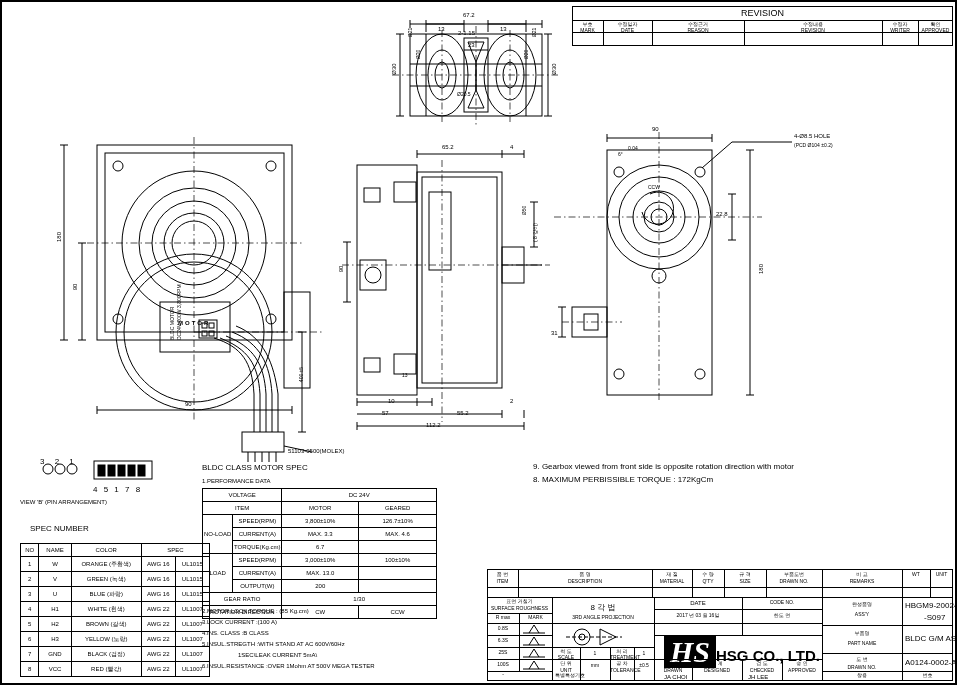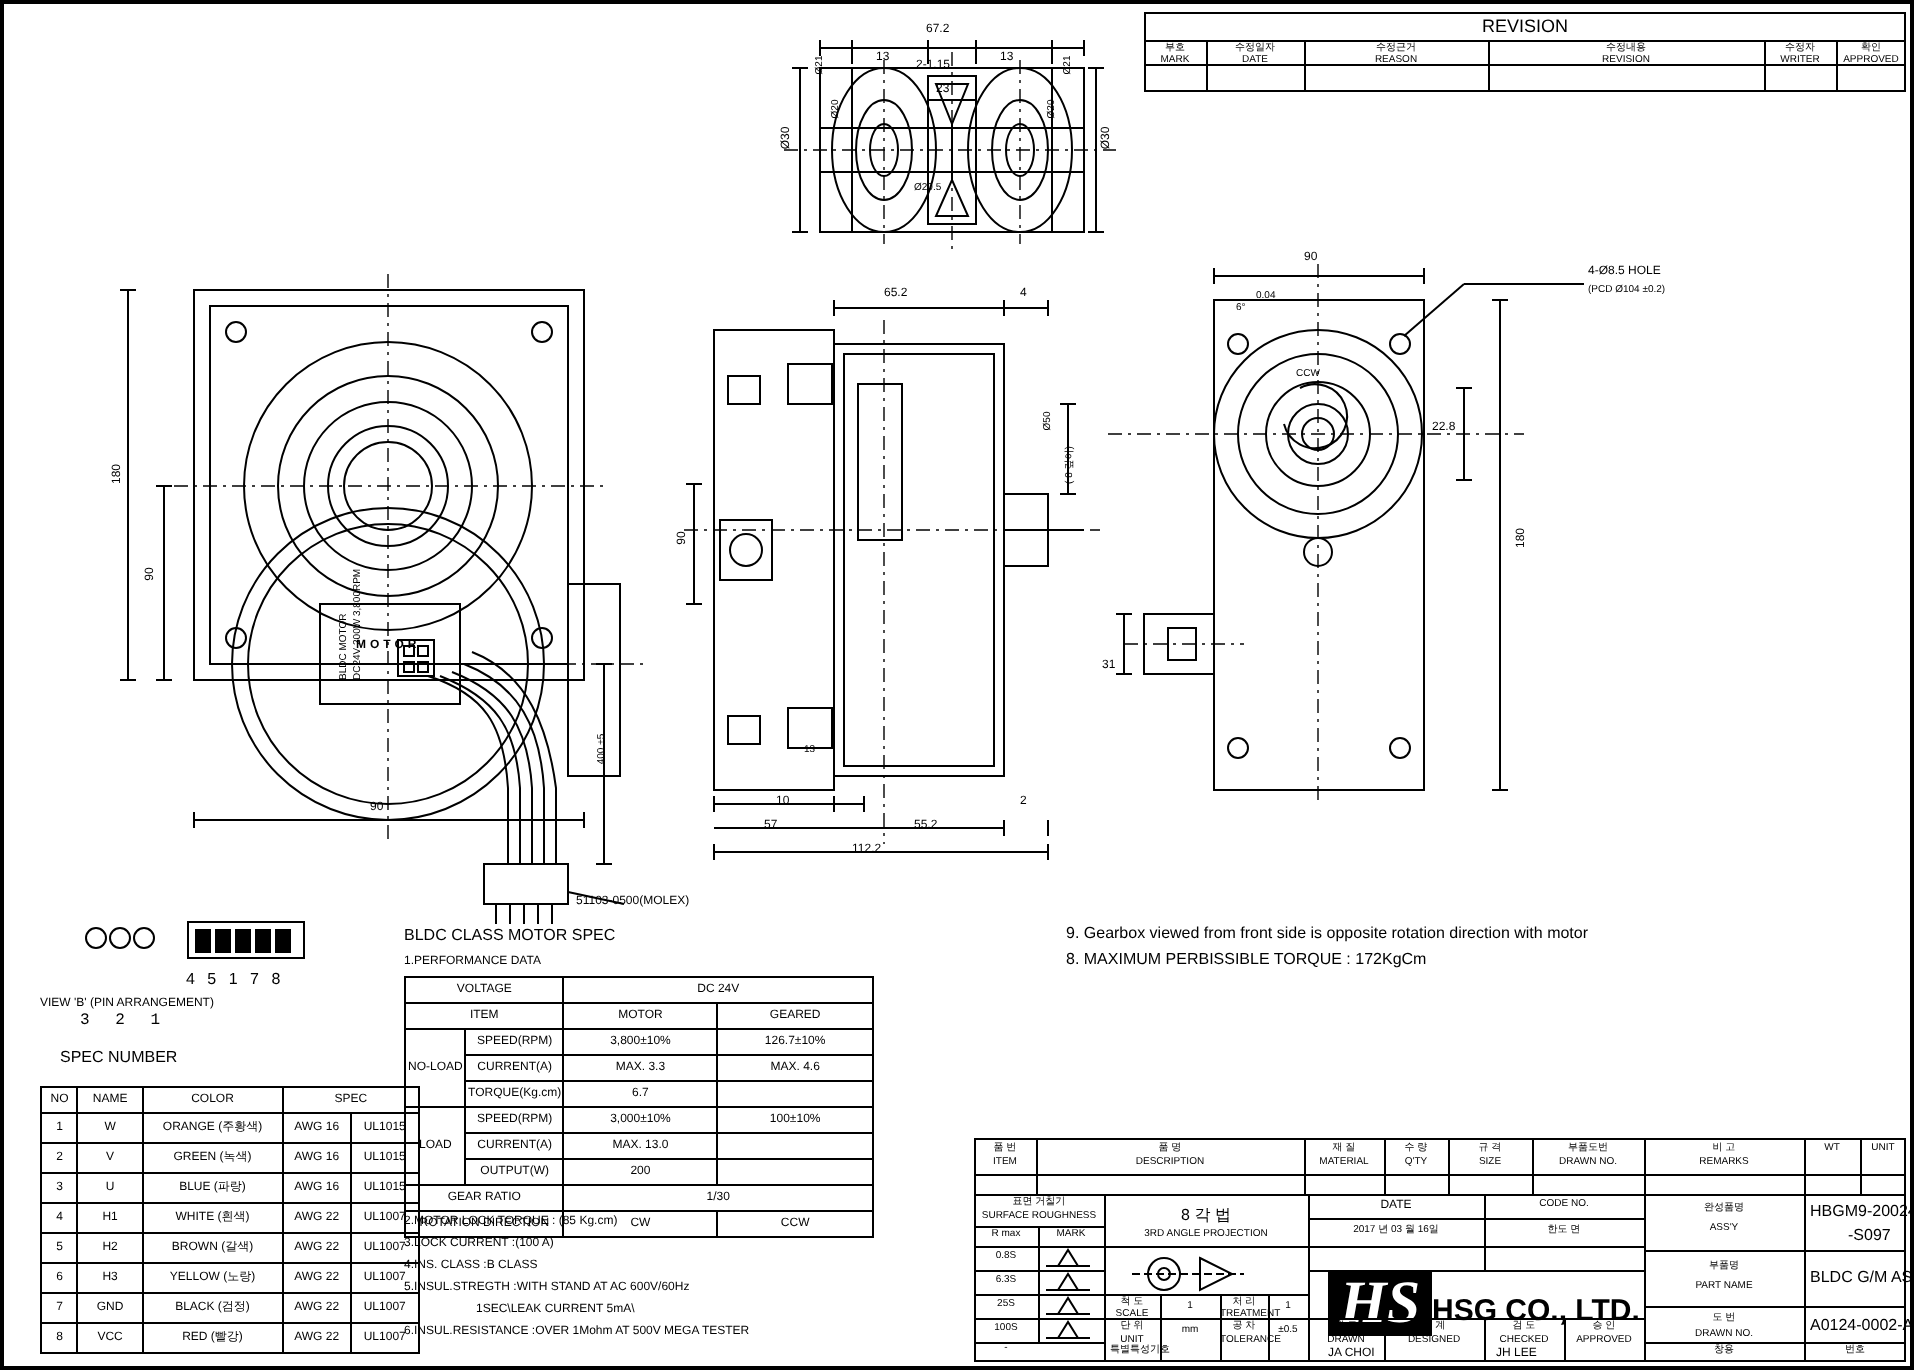--- a/index.html
+++ b/index.html
@@ -283,21 +283,21 @@
         <circle cx="26" cy="12" r="5"></circle>
         <circle cx="38" cy="12" r="5"></circle>
       <rect x="60" y="4" width="58" height="18"></rect>
       <rect x="64" y="8" width="7" height="11" fill="#000"></rect>
       <rect x="74" y="8" width="7" height="11" fill="#000"></rect>
       <rect x="84" y="8" width="7" height="11" fill="#000"></rect>
       <rect x="94" y="8" width="7" height="11" fill="#000"></rect>
       <rect x="104" y="8" width="7" height="11" fill="#000"></rect>
     </g>
   </svg>
-  <div class="txt txt8" style="left:38px;top:505px;letter-spacing:4px;font-family:Liberation Mono, monospace;">3 2 1</div>
+  <div class="txt txt8" style="left:38px;top:456px;letter-spacing:4px;">3 2 1</div>
   <div class="txt txt8" style="left:91px;top:484px;letter-spacing:2px;">4 5 1 7 8</div>
   <div class="txt txt6" style="left:18px;top:497px;">VIEW 'B' (PIN ARRANGEMENT)</div>
   <div class="txt txt8" style="left:28px;top:523px;">SPEC NUMBER</div>
 
   <table class="grid" style="left:18px;top:541px;width:190px;">
     <tbody>
         <tr>
       <td style="width:18px;height:12px;">NO</td>
       <td style="width:32px;">NAME</td>
       <td style="width:72px;">COLOR</td>

